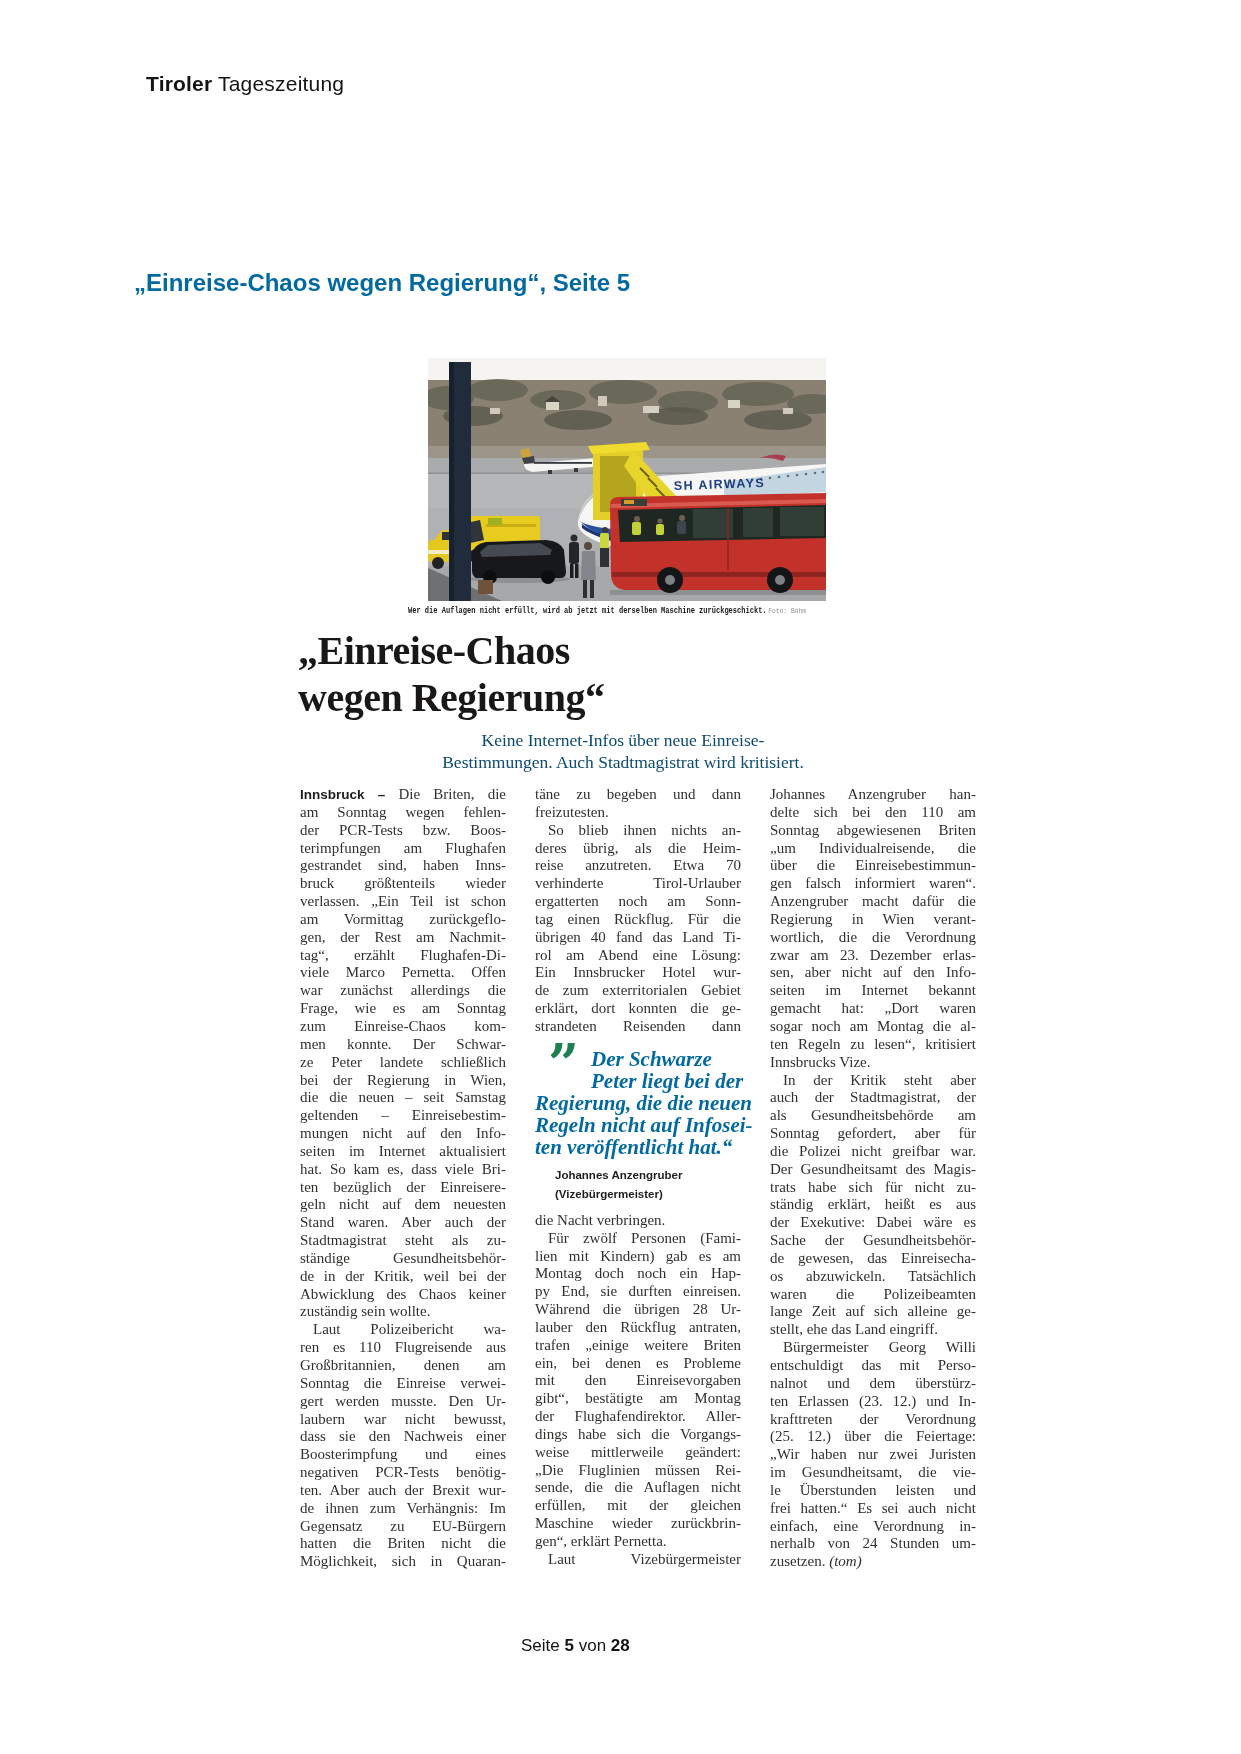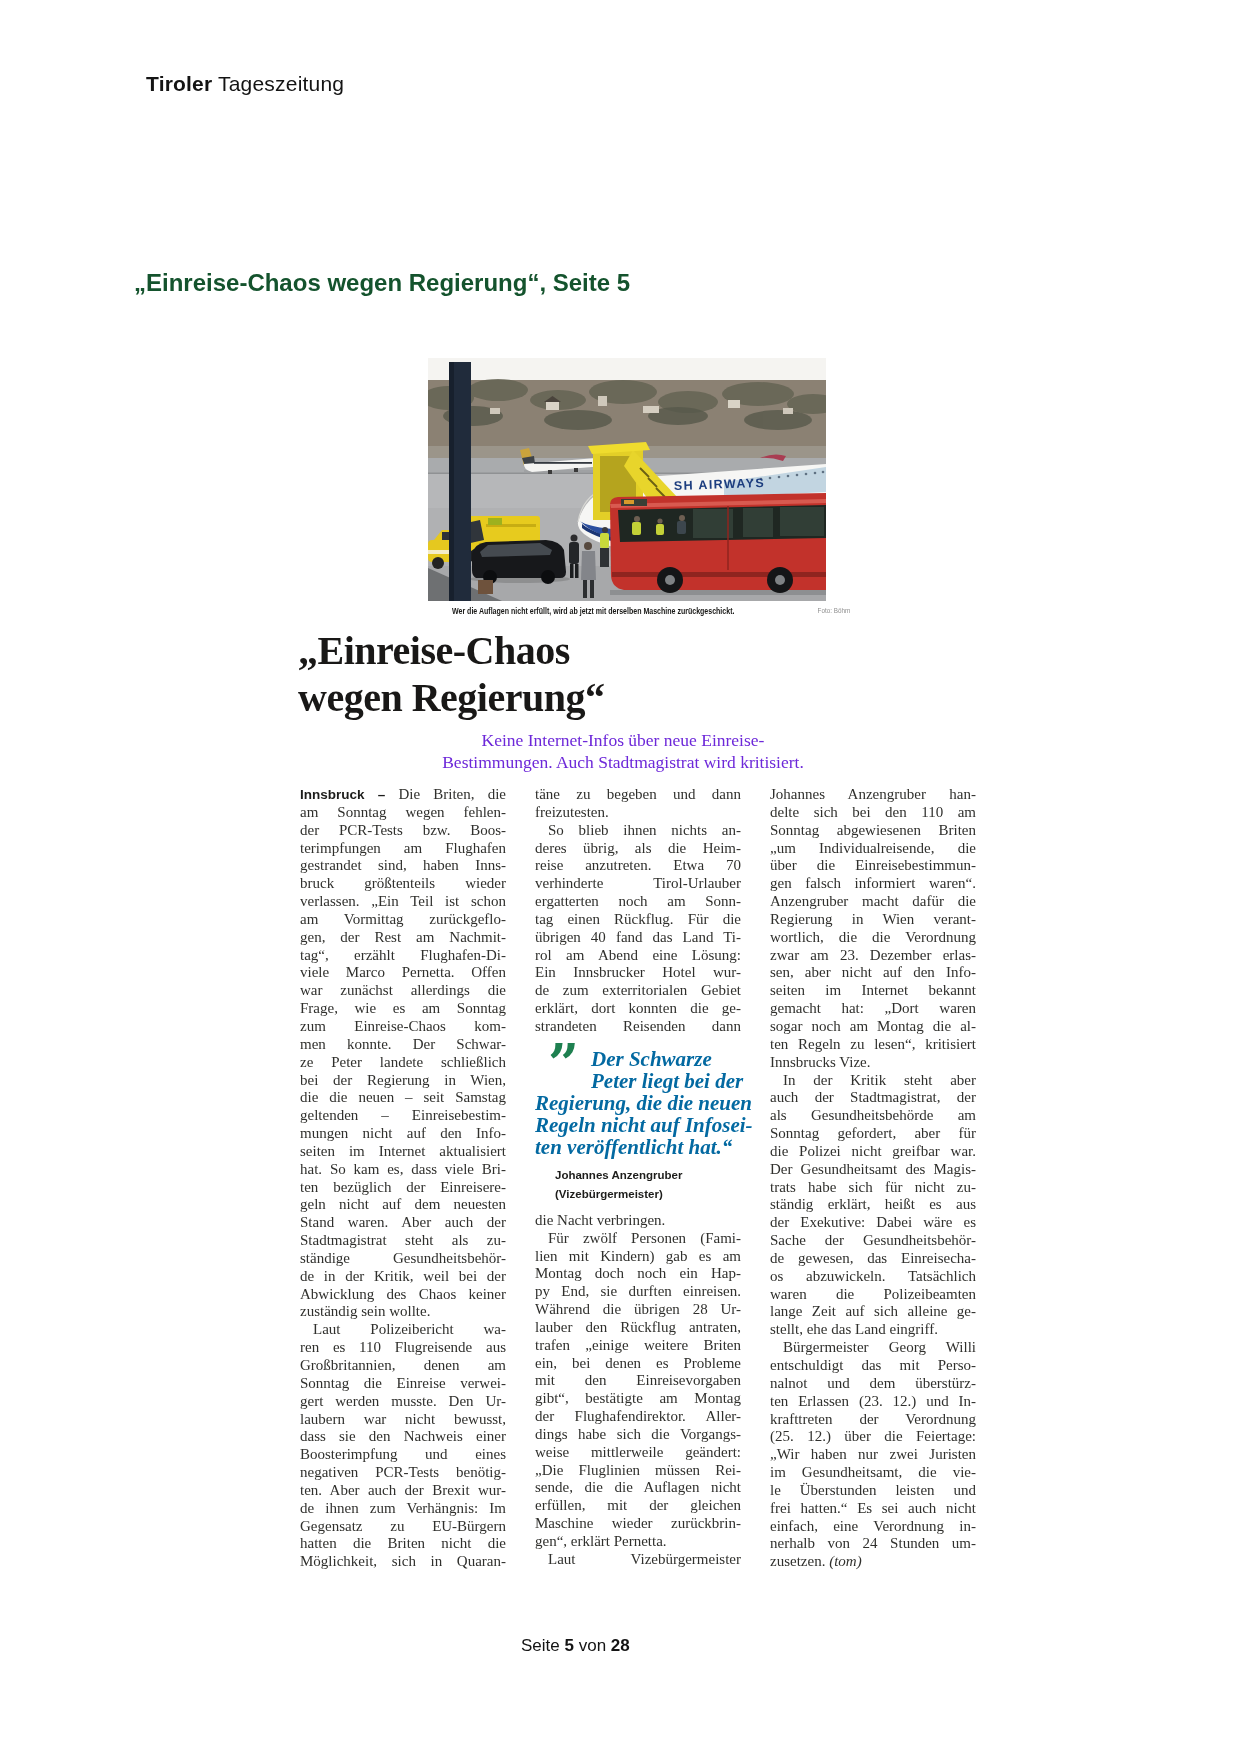--- a/index.html
+++ b/index.html
@@ -2,36 +2,36 @@
 <html><head>
 <meta charset="utf-8">
 <style>
   html,body{margin:0;padding:0;background:#ffffff;}
   .page{position:relative;width:1057px;height:1754px;background:#ffffff;overflow:hidden;
         font-family:"Liberation Sans",sans-serif;color:#2f2e2b;border-radius:26px;}
 
   
   .masthead{position:absolute;left:146px;top:72px;font-size:21px;color:#141414;letter-spacing:.2px;}
   .masthead .b{font-weight:700;}
-  .clip-title{position:absolute;left:134px;top:269px;font-size:24px;font-weight:700;color:#14532d;}
+  .clip-title{position:absolute;left:134px;top:269px;font-size:24px;font-weight:700;color:#0369a1;}
 
   
   .photo{position:absolute;left:428px;top:358px;width:398px;height:243px;overflow:hidden;background:#dcdcd8;}
-  .caption-row{position:absolute;left:452px;top:605px;width:398px;height:14px;}
+  .caption-row{position:absolute;left:408px;top:605px;width:398px;height:14px;font-family:Liberation Mono, monospace;}
   .caption{position:absolute;left:0;top:0;font-size:9.5px;font-weight:700;color:#181816;
            white-space:nowrap;transform:scaleX(.74);transform-origin:left top;letter-spacing:0;}
   .credit{position:absolute;right:0;top:2px;font-size:7px;color:#8f8f8f;white-space:nowrap;
           transform:scaleX(.9);transform-origin:right top;}
 
   
   .headline{position:absolute;left:298px;top:627px;width:650px;text-align:left;
             font-family:"Liberation Serif",serif;font-weight:700;font-size:40px;line-height:47px;
             color:#191817;letter-spacing:-.5px;}
   .subhead{position:absolute;left:298px;top:729px;width:650px;text-align:center;
-           font-family:"Liberation Serif",serif;font-size:17.5px;line-height:22px;color:#6d28d9;}
+           font-family:"Liberation Serif",serif;font-size:17.5px;line-height:22px;color:#0c4a6e;}
 
   
   .columns{position:absolute;left:300px;top:786px;width:646px;display:flex;gap:29px;}
   .col{width:206px;flex:0 0 206px;}
   .bline{height:17.85px;font-family:"Liberation Serif",serif;font-size:15px;line-height:17.85px;
          color:#30302d;white-space:nowrap;text-align:justify;text-align-last:justify;}
   .bline.indent{padding-left:13px;}
   .bline.pend{text-align-last:left;}
   .lead{font-family:"Liberation Sans",sans-serif;font-weight:700;font-size:13.5px;color:#1d1d1b;}
   .ital{font-style:italic;}

